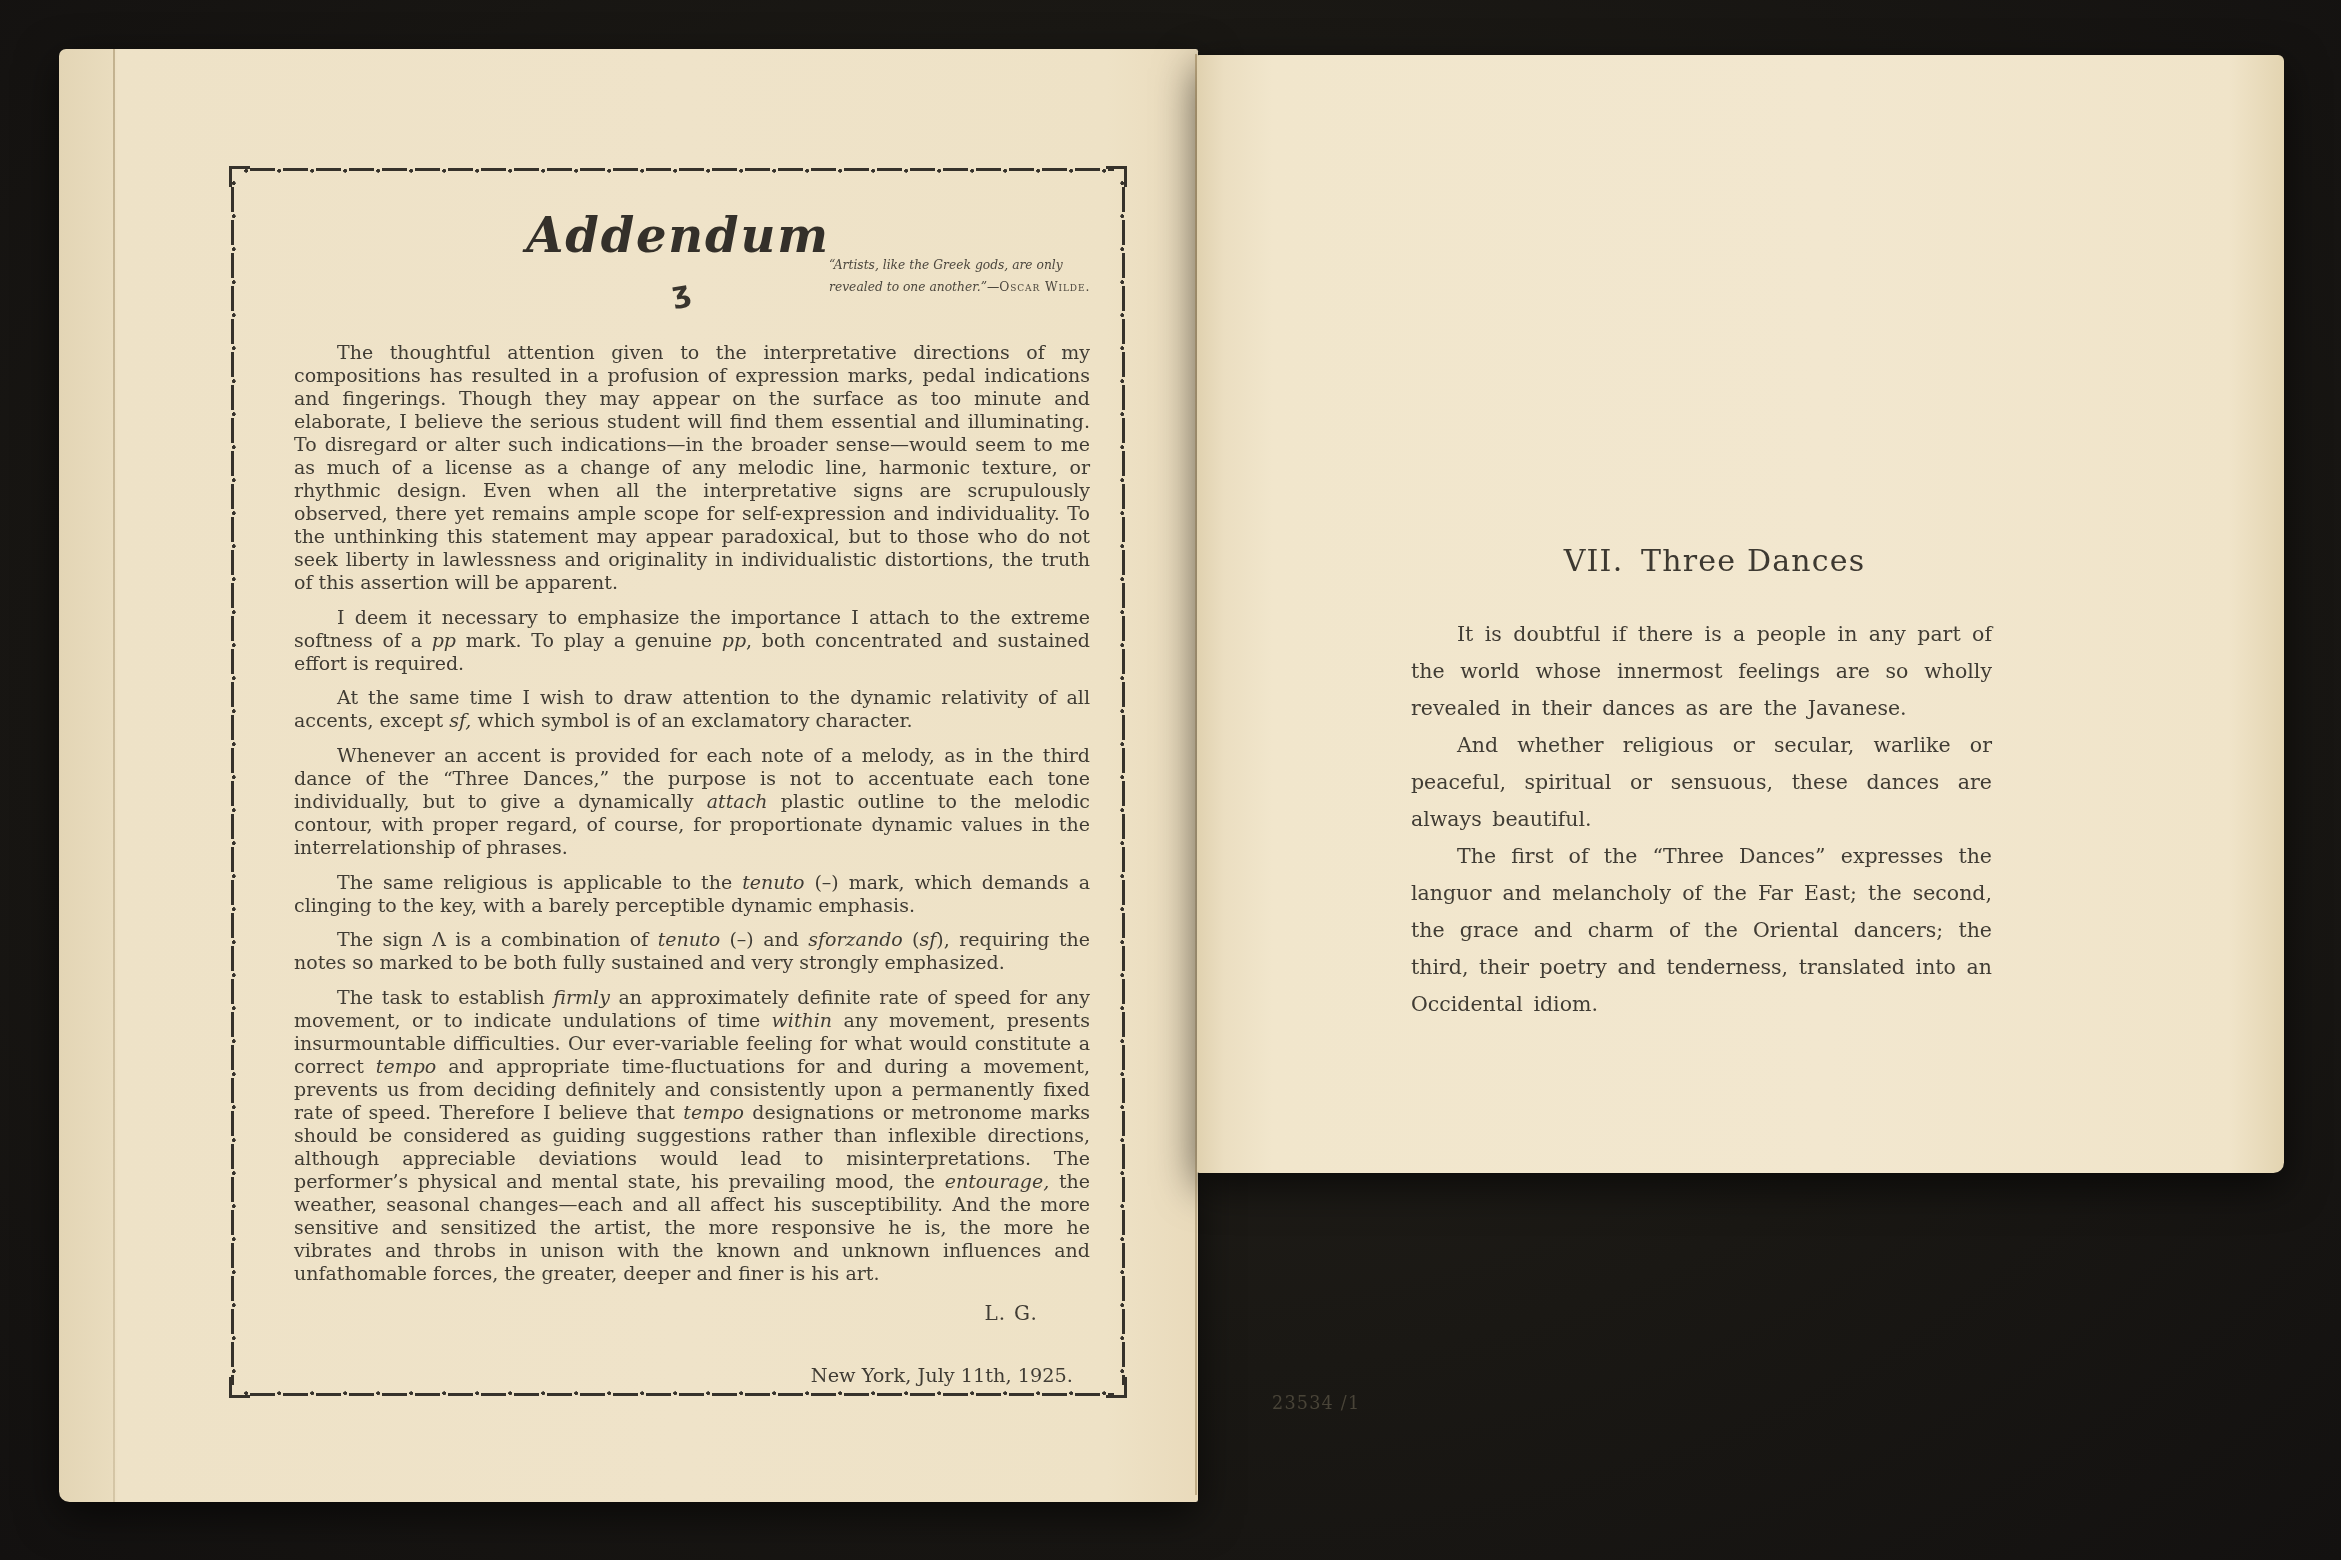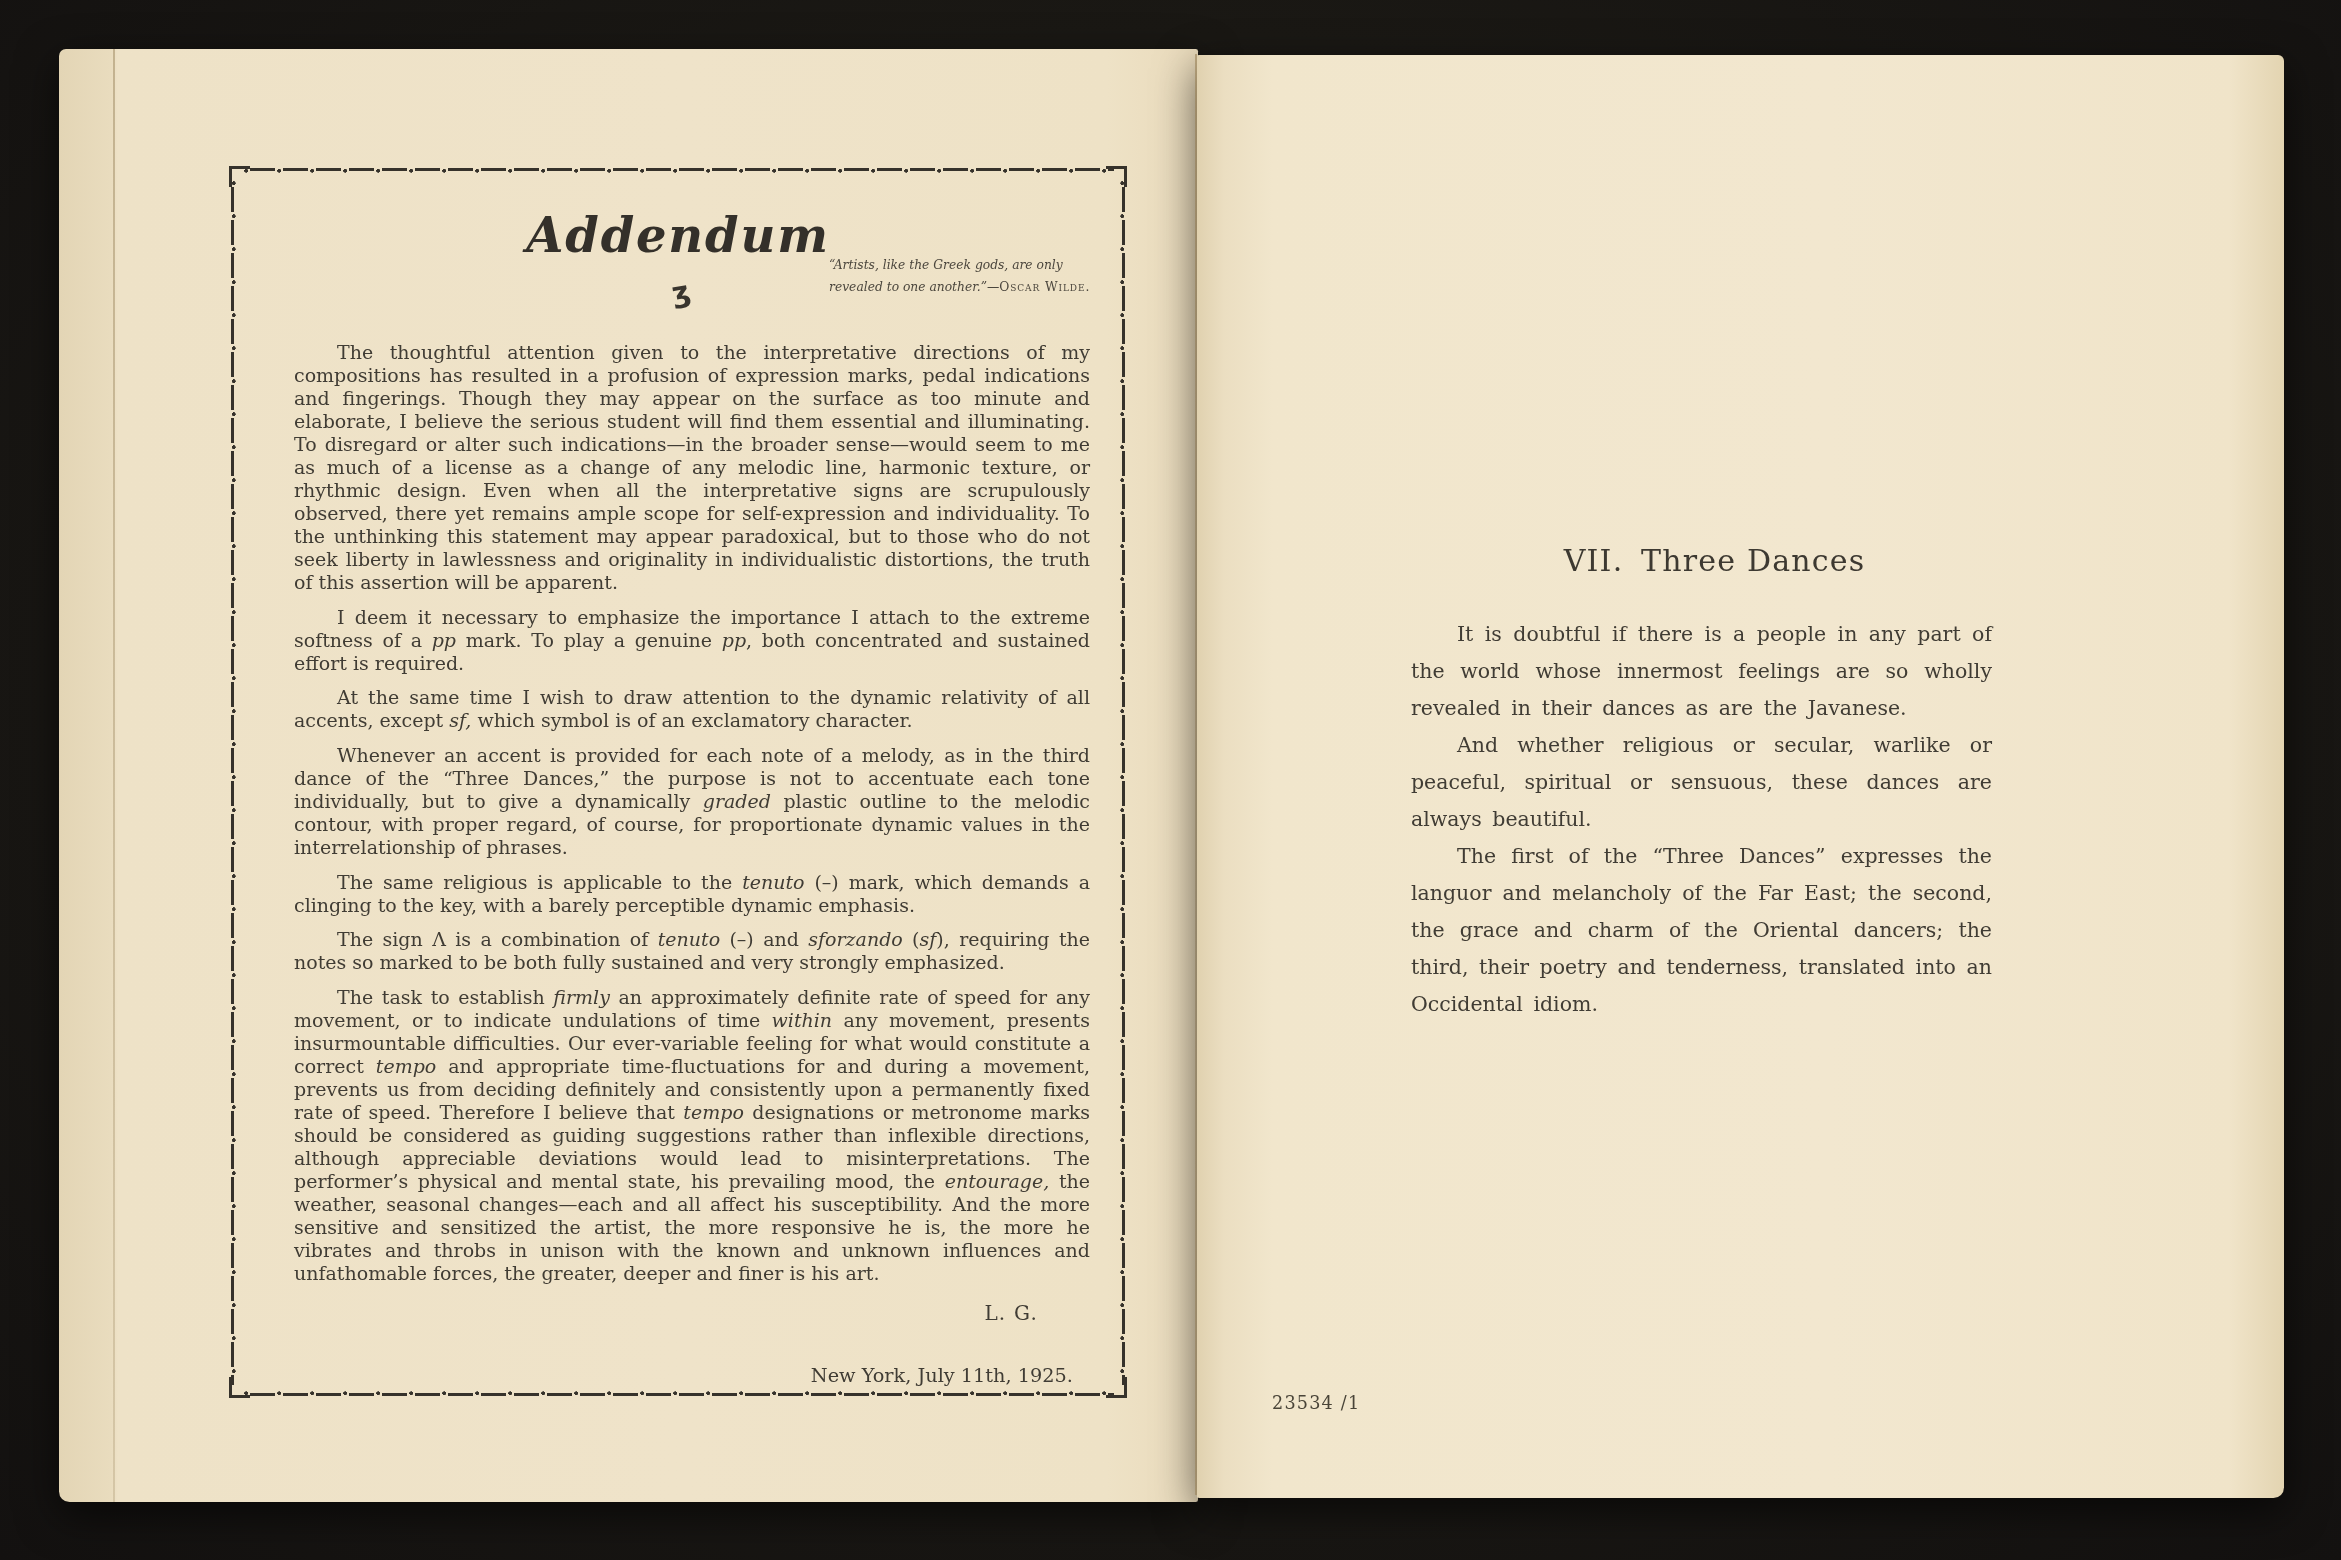--- a/index.html
+++ b/index.html
@@ -13,21 +13,21 @@
     left:59px;top:49px;width:1139px;height:1453px;
     background:linear-gradient(90deg,#e3d5b5 0px,#e9dcbe 52px,#eee2c7 59px,#efe3c9 55%,#eee2c6 92%,#e9dabb 100%);
     border-radius:7px 2.3px 2.3px 10.5px;
     box-shadow:0 13px 41px rgba(0,0,0,.6);
   }
   .page-left .under-sheet-edge{
     position:absolute;left:54px;top:0;bottom:0;width:1.8px;
     background:linear-gradient(180deg,rgba(146,124,82,.45),rgba(146,124,82,.25));
   }
   .page-right{
-    left:1197px;top:55px;width:1087px;height:1443px;
+    left:1197px;top:55px;width:1087px;height:1118px;
     background:linear-gradient(90deg,#e0d1af 0px,#ebdec1 27px,#f1e6cc 76px,#f2e7cf 58%,#f0e4c9 95%,#e3d4b1 100%);
     border-radius:1.8px 5.9px 10.5px 2.3px;
     box-shadow:0 13px 41px rgba(0,0,0,.6);
   }
   .fold-line{
     position:absolute;left:1195px;top:54px;width:1.8px;height:1441px;
     background:linear-gradient(180deg,rgba(150,125,80,.55),rgba(118,97,60,.35) 60%,rgba(150,125,80,.5));
   }
 
   
@@ -118,21 +118,21 @@
       <div class="addendum-title">Addendum</div>
 
       <div class="epigraph"><span class="it">“Artists, like the Greek gods, are only revealed to one another.”—</span><span class="sc">Oscar Wilde.</span></div>
 
       <div class="fleuron">ʒ</div>
 
       <div class="lp-body">
         <p><span>The thoughtful attention given to the interpretative directions of my compositions has resulted in a profusion of expression marks, pedal indications and fingerings.  Though they may appear on the surface as too minute and elaborate, I believe the serious student will find them essential and illuminating.  To disregard or alter such indications—in the broader sense—would seem to me as much of a license as a change of any melodic line, harmonic texture, or rhythmic design.  Even when all the interpretative signs are scrupulously observed, there yet remains ample scope for self-expression and individuality.  To the unthinking this statement may appear paradoxical, but to those who do not seek liberty in lawlessness and originality in individualistic distortions, the truth of this assertion will be apparent.</span></p>
         <p><span>I deem it necessary to emphasize the importance I attach to the extreme softness of a </span><span class="it">pp</span><span> mark.  To play a genuine </span><span class="it">pp</span><span>, both concentrated and sustained effort is required.</span></p>
         <p><span>At the same time I wish to draw attention to the dynamic relativity of all accents, except </span><span class="it">sf,</span><span> which symbol is of an exclamatory character.</span></p>
-        <p><span>Whenever an accent is provided for each note of a melody, as in the third dance of the “Three Dances,” the purpose is not to accentuate each tone individually, but to give a dynamically </span><span class="it">graded</span><span> plastic outline to the melodic contour, with proper regard, of course, for proportionate dynamic values in the interrelationship of phrases.</span></p>
+        <p><span>Whenever an accent is provided for each note of a melody, as in the third dance of the “Three Dances,” the purpose is not to accentuate each tone individually, but to give a dynamically </span><span class="it">attach</span><span> plastic outline to the melodic contour, with proper regard, of course, for proportionate dynamic values in the interrelationship of phrases.</span></p>
         <p><span>The same religious is applicable to the </span><span class="it">tenuto</span><span> (–) mark, which demands a clinging to the key, with a barely perceptible dynamic emphasis.</span></p>
         <p><span>The sign Λ is a combination of </span><span class="it">tenuto</span><span> (–) and </span><span class="it">sforzando</span><span> (</span><span class="it">sf</span><span>), requiring the notes so marked to be both fully sustained and very strongly emphasized.</span></p>
         <p><span>The task to establish </span><span class="it">firmly</span><span> an approximately definite rate of speed for any movement, or to indicate undulations of time </span><span class="it">within</span><span> any movement, presents insurmountable difficulties.  Our ever-variable feeling for what would constitute a correct </span><span class="it">tempo</span><span> and appropriate time-fluctuations for and during a movement, prevents us from deciding definitely and consistently upon a permanently fixed rate of speed.  Therefore I believe that </span><span class="it">tempo</span><span> designations or metronome marks should be considered as guiding suggestions rather than inflexible directions, although appreciable deviations would lead to misinterpretations.  The performer’s physical and mental state, his prevailing mood, the </span><span class="it">entourage,</span><span> the weather, seasonal changes—each and all affect his susceptibility.  And the more sensitive and sensitized the artist, the more responsive he is, the more he vibrates and throbs in unison with the known and unknown influences and unfathomable forces, the greater, deeper and finer is his art.</span></p>
       </div>
 
       <div class="signature">L. G.</div>
       <div class="dateline">New York, July 11th, 1925.</div>
     </div>
   </div>
 

